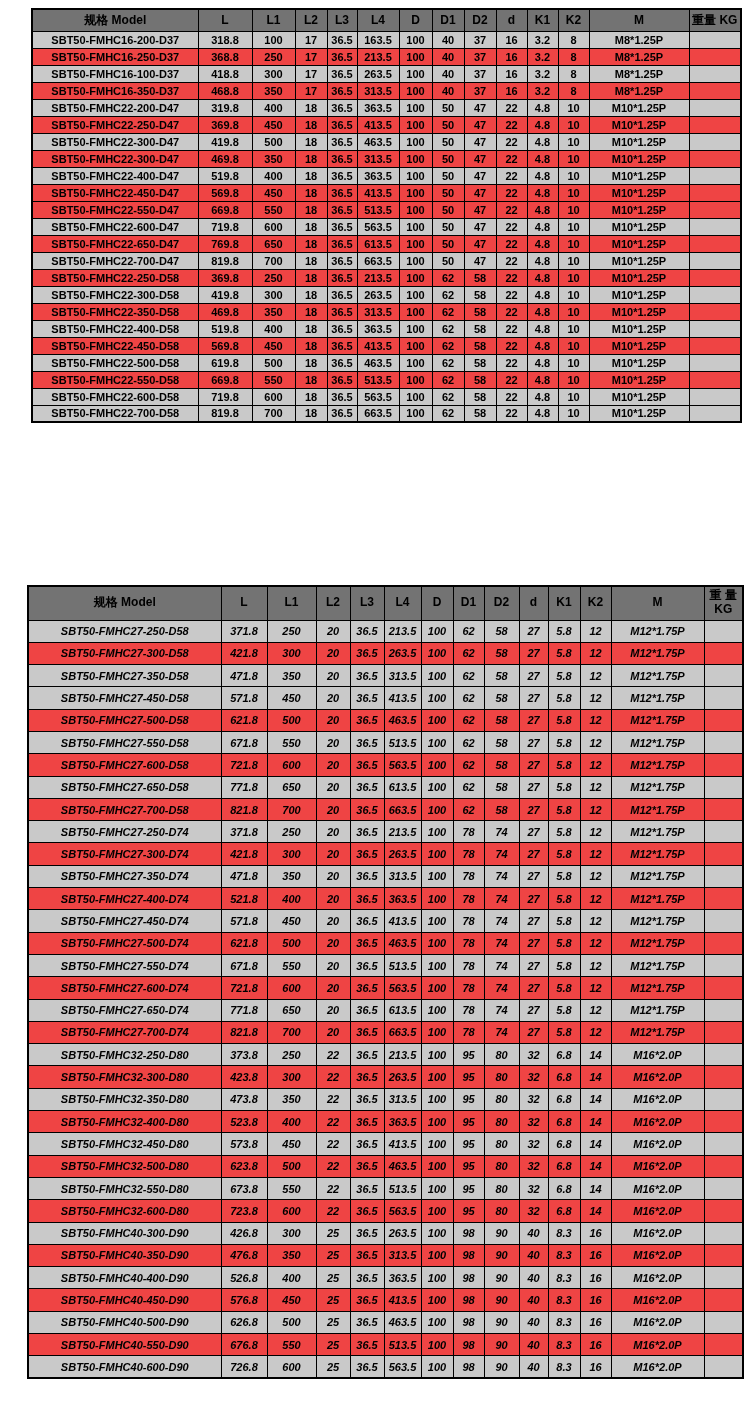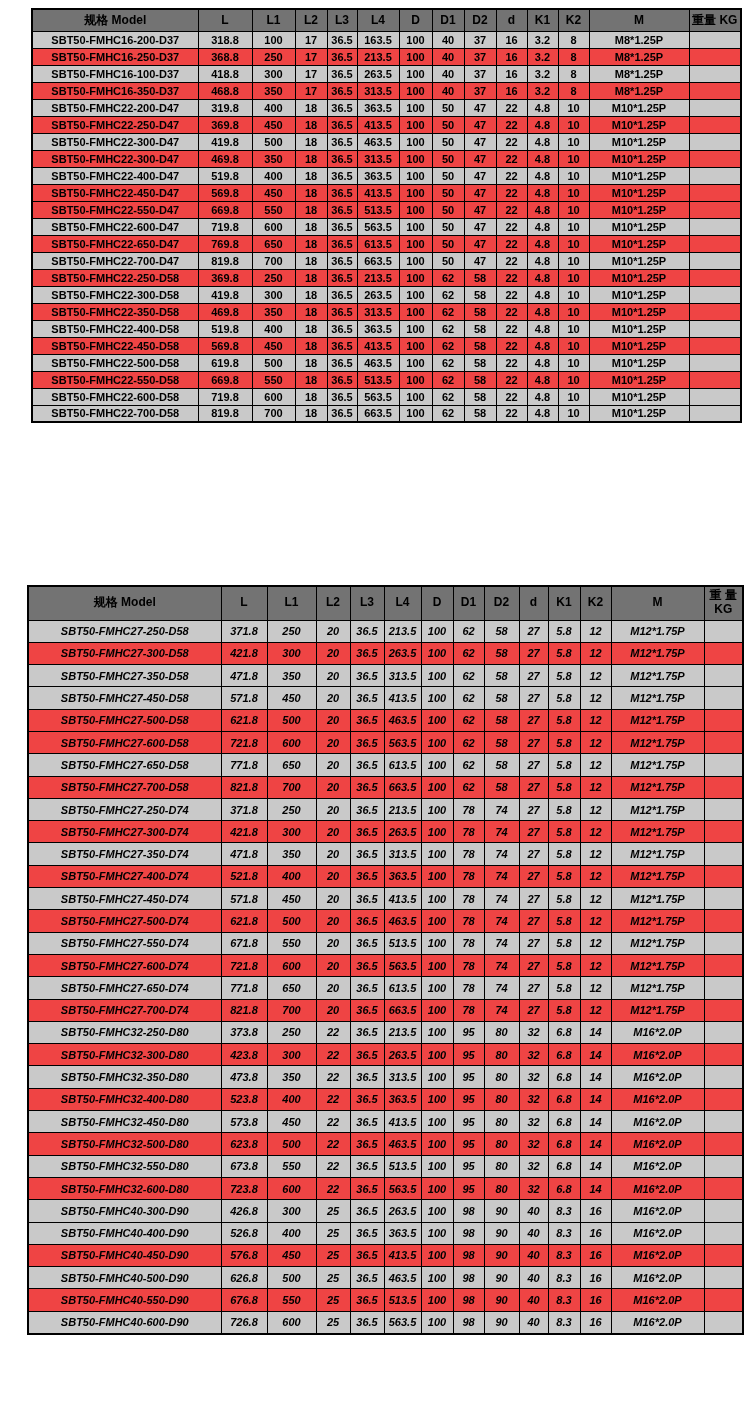--- a/index.html
+++ b/index.html
@@ -570,20 +570,36 @@
           <td>463.5</td>
           <td>100</td>
           <td>62</td>
           <td>58</td>
           <td>27</td>
           <td>5.8</td>
           <td>12</td>
           <td>M12*1.75P</td>
           <td></td>
         </tr>
+        <tr class="stripe">
+          <td>SBT50-FMHC27-550-D58</td>
+          <td>671.8</td>
+          <td>550</td>
+          <td>20</td>
+          <td>36.5</td>
+          <td>513.5</td>
+          <td>100</td>
+          <td>62</td>
+          <td>58</td>
+          <td>27</td>
+          <td>5.8</td>
+          <td>12</td>
+          <td>M12*1.75P</td>
+          <td></td>
+        </tr>
         <tr class="plain">
           <td>SBT50-FMHC27-600-D58</td>
           <td>721.8</td>
           <td>600</td>
           <td>20</td>
           <td>36.5</td>
           <td>563.5</td>
           <td>100</td>
           <td>62</td>
           <td>58</td>
@@ -922,95 +938,111 @@
           <td>263.5</td>
           <td>100</td>
           <td>98</td>
           <td>90</td>
           <td>40</td>
           <td>8.3</td>
           <td>16</td>
           <td>M16*2.0P</td>
           <td></td>
         </tr>
-        <tr class="stripe">
-          <td>SBT50-FMHC40-400-D90</td>
-          <td>526.8</td>
-          <td>400</td>
+        <tr class="plain">
+          <td>SBT50-FMHC40-350-D90</td>
+          <td>476.8</td>
+          <td>350</td>
           <td>25</td>
           <td>36.5</td>
-          <td>363.5</td>
+          <td>313.5</td>
           <td>100</td>
           <td>98</td>
           <td>90</td>
           <td>40</td>
           <td>8.3</td>
           <td>16</td>
           <td>M16*2.0P</td>
           <td></td>
         </tr>
-        <tr class="plain">
-          <td>SBT50-FMHC40-450-D90</td>
-          <td>576.8</td>
-          <td>450</td>
+        <tr class="stripe">
+          <td>SBT50-FMHC40-400-D90</td>
+          <td>526.8</td>
+          <td>400</td>
           <td>25</td>
           <td>36.5</td>
-          <td>413.5</td>
+          <td>363.5</td>
           <td>100</td>
           <td>98</td>
           <td>90</td>
           <td>40</td>
           <td>8.3</td>
           <td>16</td>
           <td>M16*2.0P</td>
           <td></td>
         </tr>
-        <tr class="stripe">
-          <td>SBT50-FMHC40-500-D90</td>
-          <td>626.8</td>
-          <td>500</td>
+        <tr class="plain">
+          <td>SBT50-FMHC40-450-D90</td>
+          <td>576.8</td>
+          <td>450</td>
           <td>25</td>
           <td>36.5</td>
-          <td>463.5</td>
+          <td>413.5</td>
           <td>100</td>
           <td>98</td>
           <td>90</td>
           <td>40</td>
           <td>8.3</td>
           <td>16</td>
           <td>M16*2.0P</td>
           <td></td>
         </tr>
-        <tr class="plain">
-          <td>SBT50-FMHC40-550-D90</td>
-          <td>676.8</td>
-          <td>550</td>
+        <tr class="stripe">
+          <td>SBT50-FMHC40-500-D90</td>
+          <td>626.8</td>
+          <td>500</td>
           <td>25</td>
           <td>36.5</td>
-          <td>513.5</td>
+          <td>463.5</td>
           <td>100</td>
           <td>98</td>
           <td>90</td>
           <td>40</td>
           <td>8.3</td>
           <td>16</td>
           <td>M16*2.0P</td>
           <td></td>
         </tr>
-        <tr class="stripe">
-          <td>SBT50-FMHC40-600-D90</td>
-          <td>726.8</td>
-          <td>600</td>
+        <tr class="plain">
+          <td>SBT50-FMHC40-550-D90</td>
+          <td>676.8</td>
+          <td>550</td>
           <td>25</td>
           <td>36.5</td>
-          <td>563.5</td>
+          <td>513.5</td>
           <td>100</td>
           <td>98</td>
           <td>90</td>
           <td>40</td>
           <td>8.3</td>
           <td>16</td>
           <td>M16*2.0P</td>
           <td></td>
         </tr>
+        <tr class="stripe">
+          <td>SBT50-FMHC40-600-D90</td>
+          <td>726.8</td>
+          <td>600</td>
+          <td>25</td>
+          <td>36.5</td>
+          <td>563.5</td>
+          <td>100</td>
+          <td>98</td>
+          <td>90</td>
+          <td>40</td>
+          <td>8.3</td>
+          <td>16</td>
+          <td>M16*2.0P</td>
+          <td></td>
+        </tr>
       </tbody>
   </table>
 </div>
 
 </body></html>

